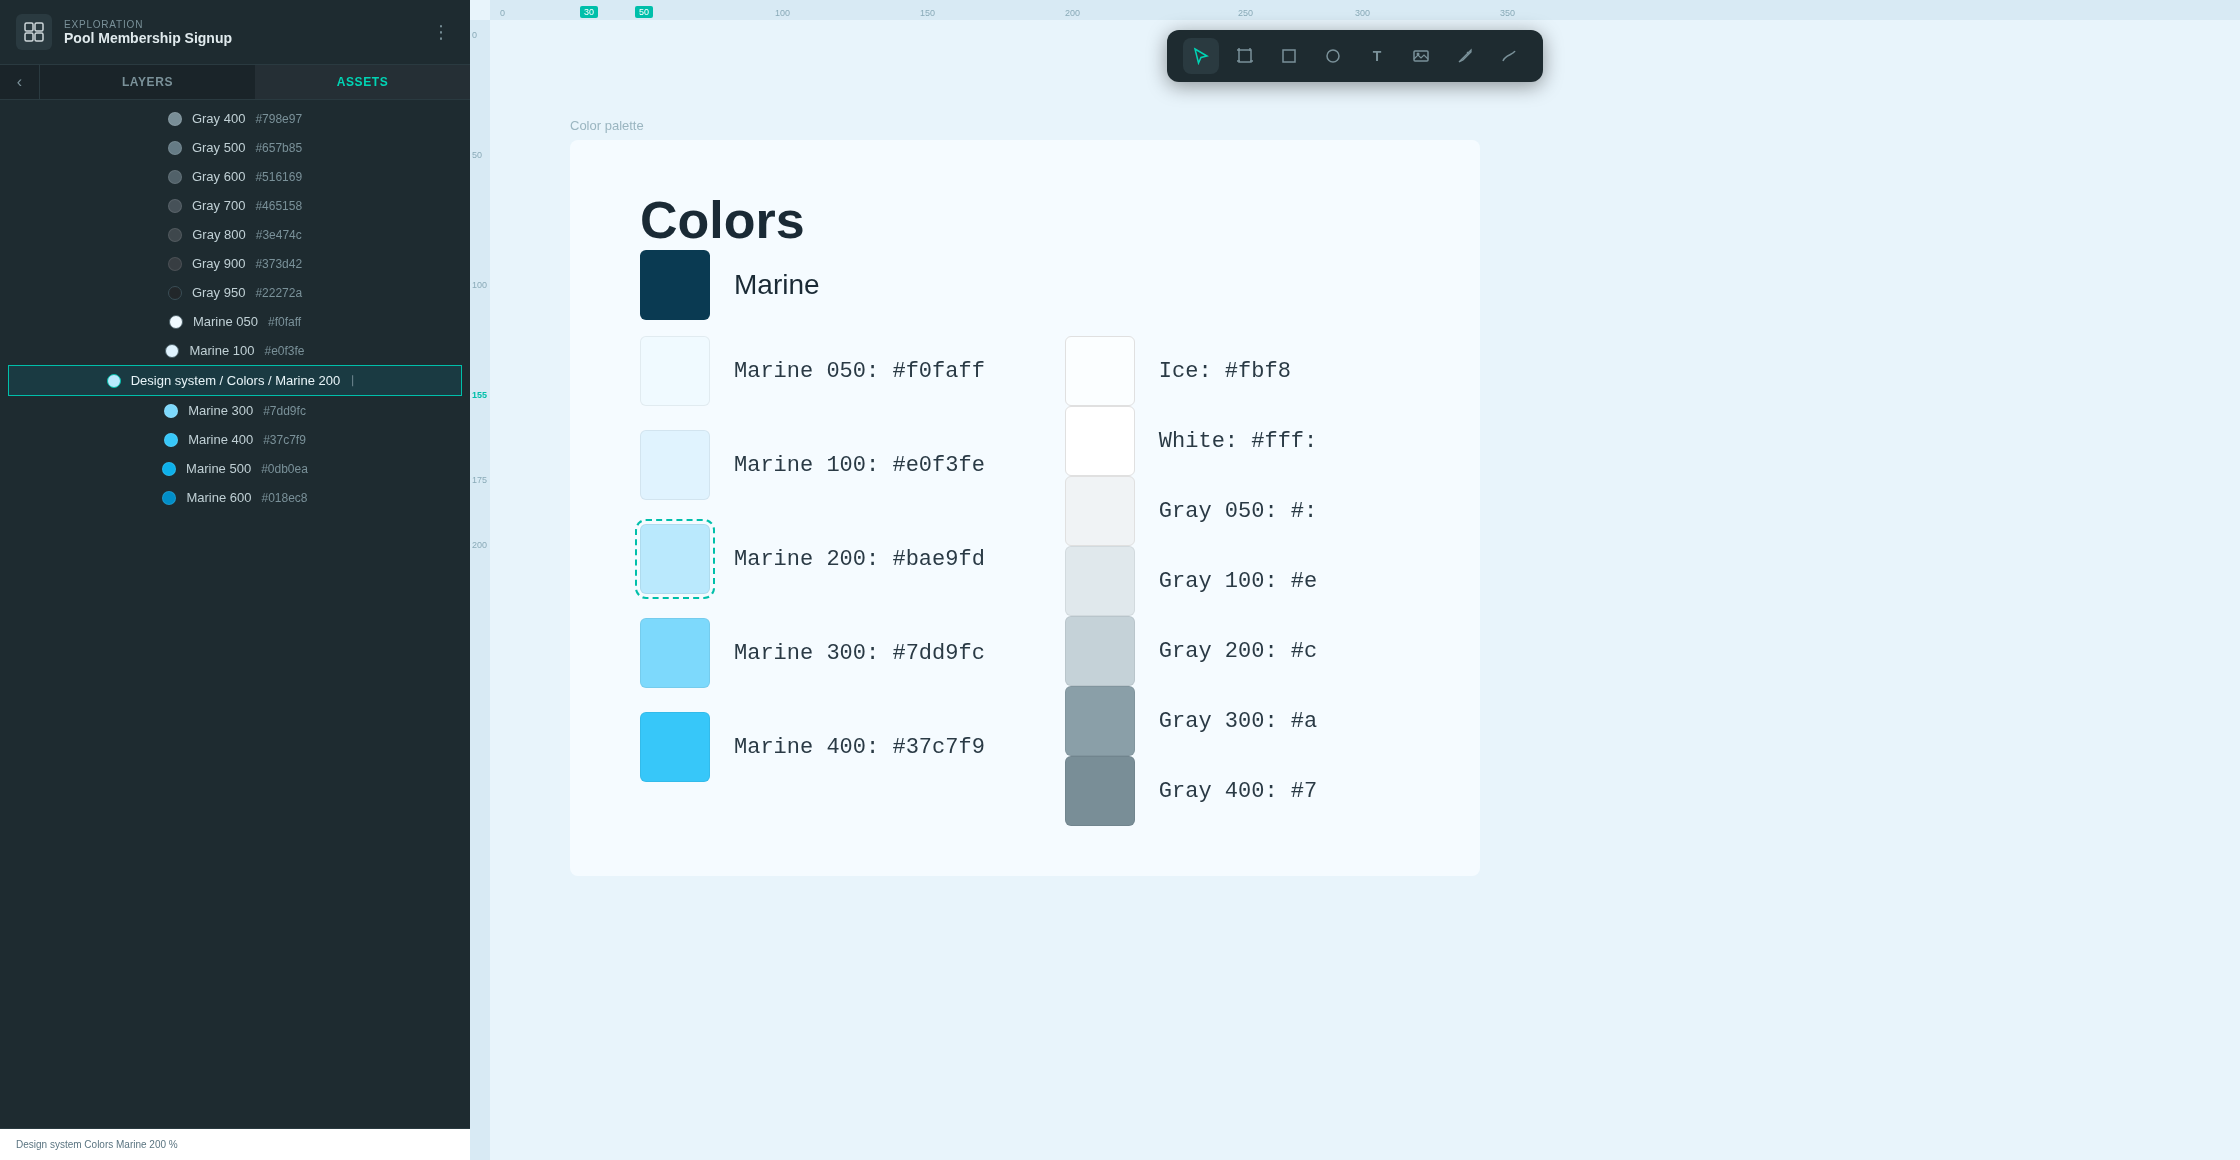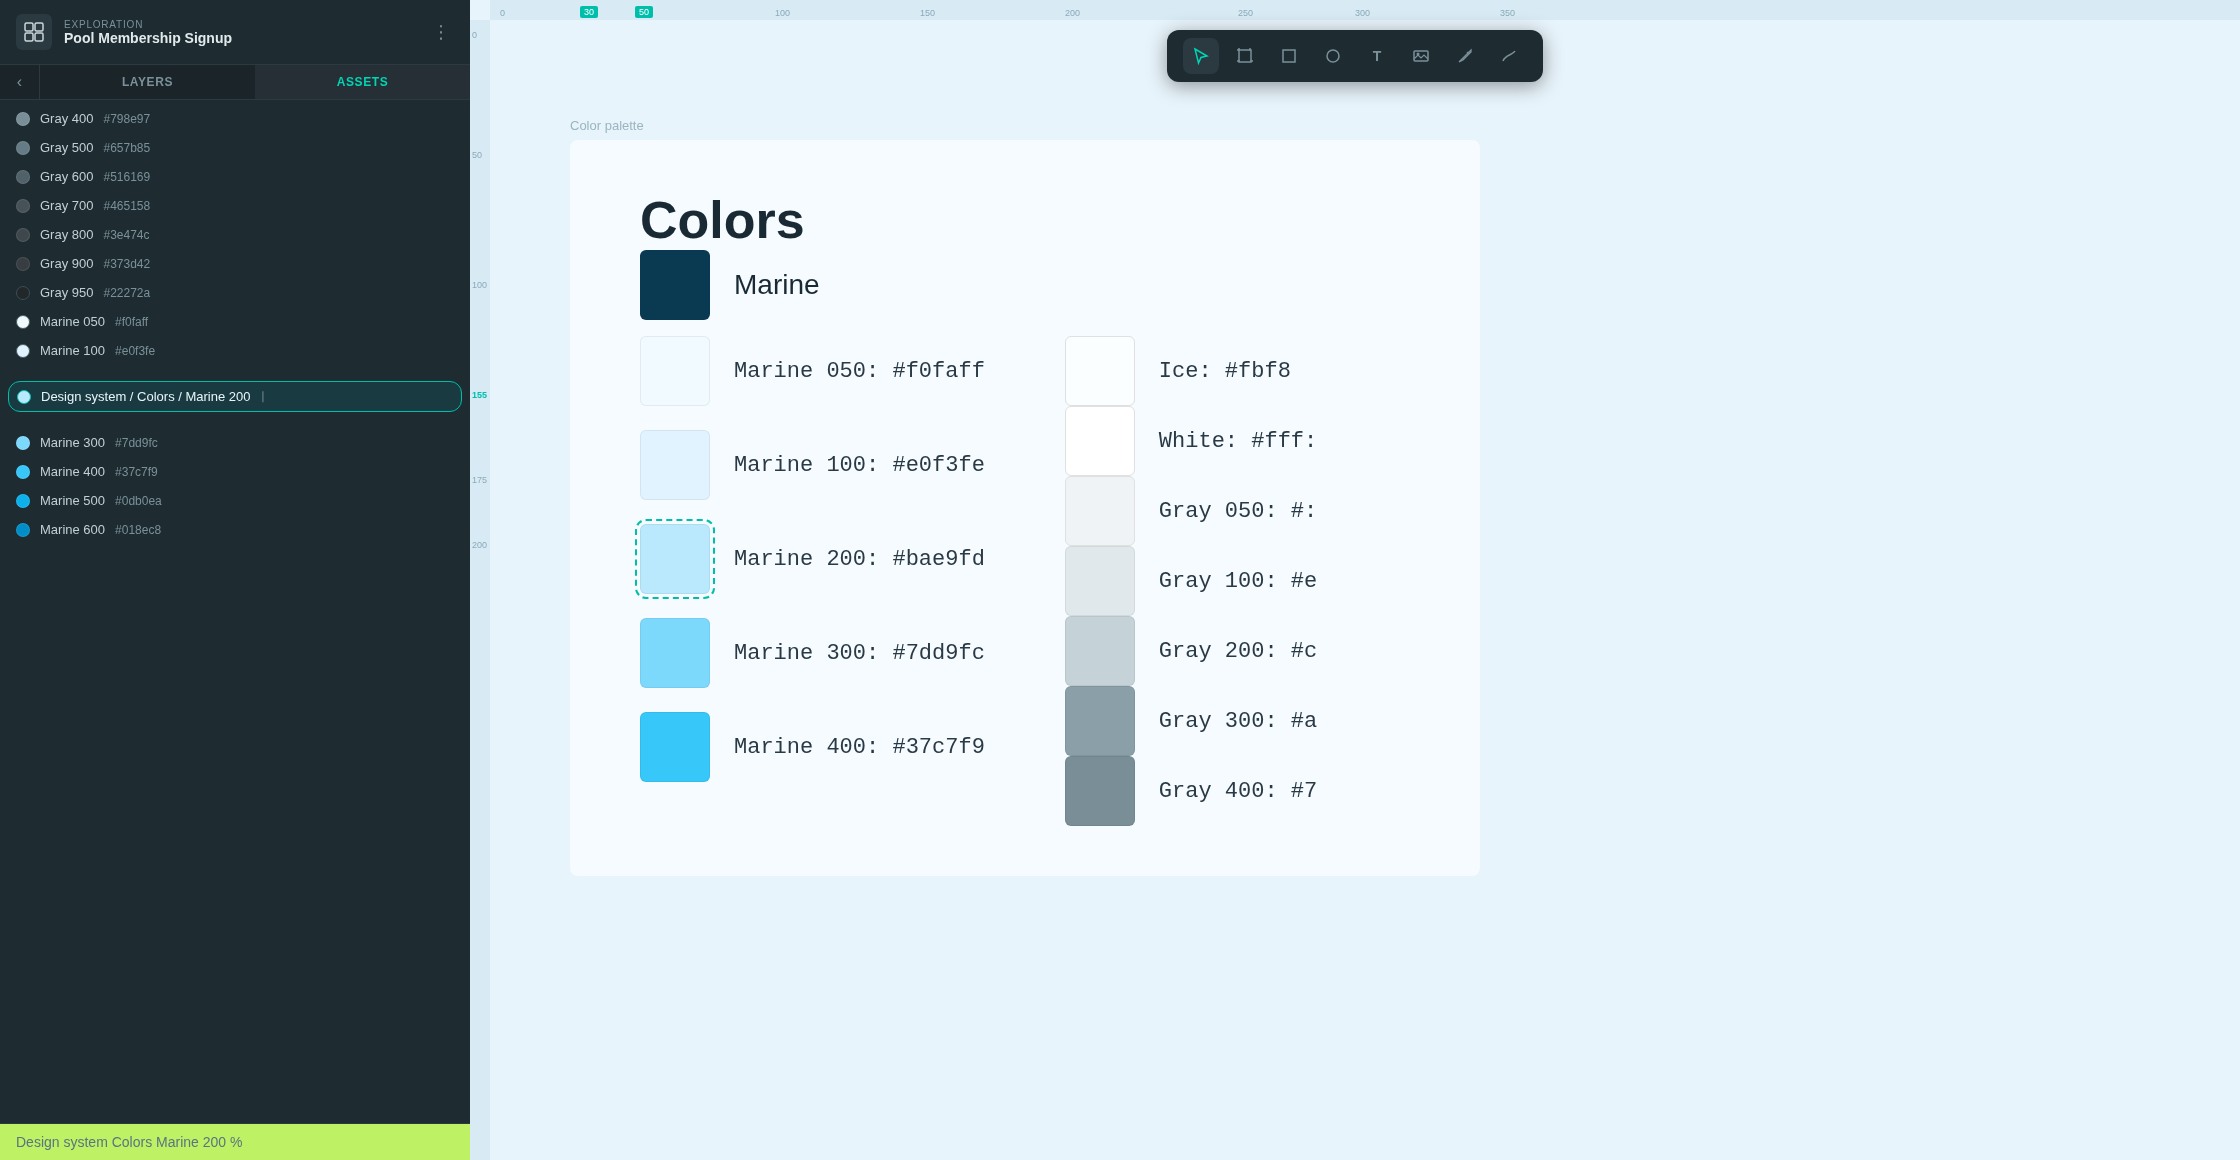--- a/index.html
+++ b/index.html
@@ -94,26 +94,27 @@
     .layers-list::-webkit-scrollbar-thumb { background: #3a4e56; border-radius: 2px; }
 
     .layer-item {
       display: flex;
       align-items: center;
       padding: 7px 16px;
       gap: 10px;
       cursor: pointer;
       font-size: 13px;
       color: #b0c4ca;
+      justify-content: center;
     }
     .layer-item.selected {
       background: #1a3a42;
       border: 1px solid #00bfaa;
-      border-radius: 12px;
-      margin: 16px 8px;
+      border-radius: 0;
+      margin: 0 8px;
       padding: 7px 8px;
     }
 
     .color-dot {
       width: 14px; height: 14px;
       border-radius: 50%;
       flex-shrink: 0;
       border: 1px solid rgba(255,255,255,0.1);
     }
     .color-dot.white-dot {
@@ -135,23 +136,23 @@
 
     .cursor-icon {
       color: #7a9199;
       font-size: 11px;
       margin-left: 2px;
     }
 
     
     .bottom-info {
       padding: 10px 16px;
-      background: #bef264;
+      background: #ffffff;
       border-top: 1px solid #2a3a40;
-      font-size: 14px;
+      font-size: 10px;
       color: #5a7480;
       display: flex;
       gap: 8px;
       align-items: center;
     }
 
     
     .canvas-area {
       flex: 1;
       display: flex;

